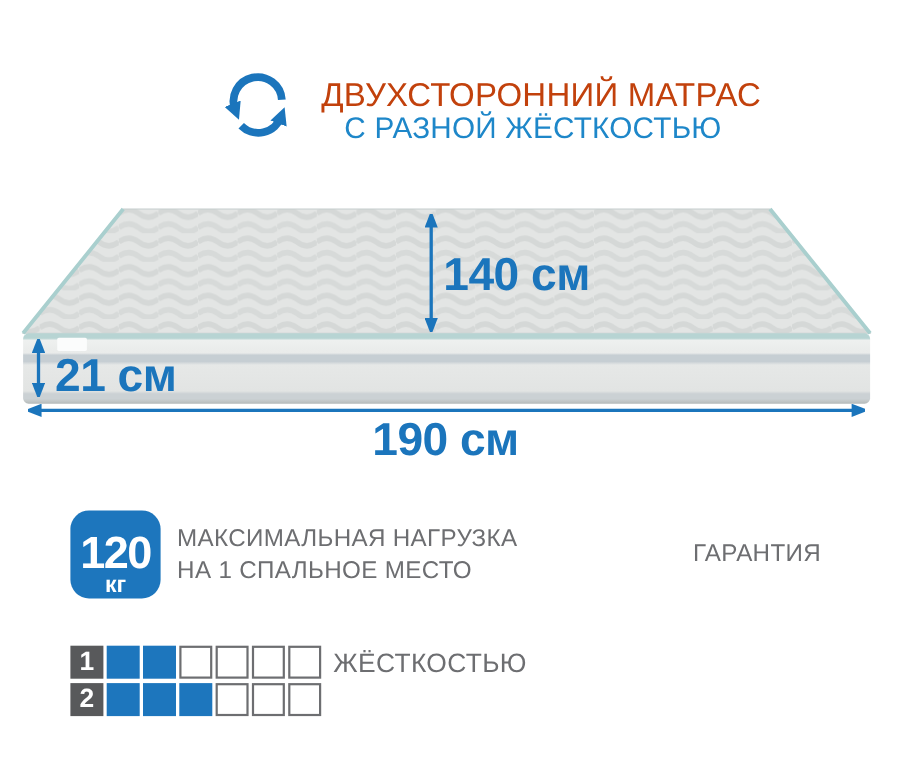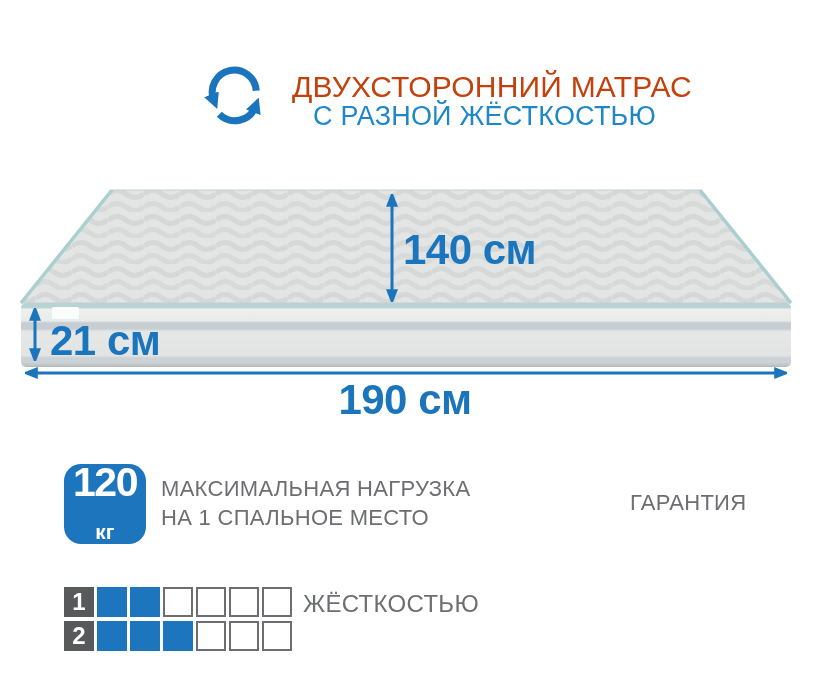--- a/index.html
+++ b/index.html
@@ -17,21 +17,21 @@
     position:absolute;left:292px;top:101px;width:500px;
     font-size:27px;font-weight:normal;color:#1e87c9;letter-spacing:0.2px;margin-left:21px;
   }
   
   .mattress-svg{position:absolute;left:0;top:160px;width:816px;height:280px;}
   .dim-line{stroke:#1b75bc;stroke-width:3;fill:none;}
   .dim-text{fill:#1b75bc;font-weight:bold;font-size:42px;letter-spacing:-0.5px;}
   
   .badge{
     position:absolute;width:82px;height:80px;border-radius:17px;background:#1d76bd;
-    display:flex;flex-direction:column;align-items:center;justify-content:space-between;
+    display:flex;flex-direction:column;align-items:center;justify-content:flex-end;
     color:#ffffff;font-weight:bold;text-align:center;
   }
   .badge-load{left:64px;top:464px;}
   .badge-warranty{left:537px;top:461px;}
   .badge-value{font-size:41px;line-height:36px;letter-spacing:-1.5px;}
   .badge-unit{font-size:21px;line-height:24px;letter-spacing:0;}
   .badge-label{
     position:absolute;color:#6d6e71;font-size:22px;line-height:29px;letter-spacing:0.3px;
   }
   .label-load{left:161px;top:474px;}

